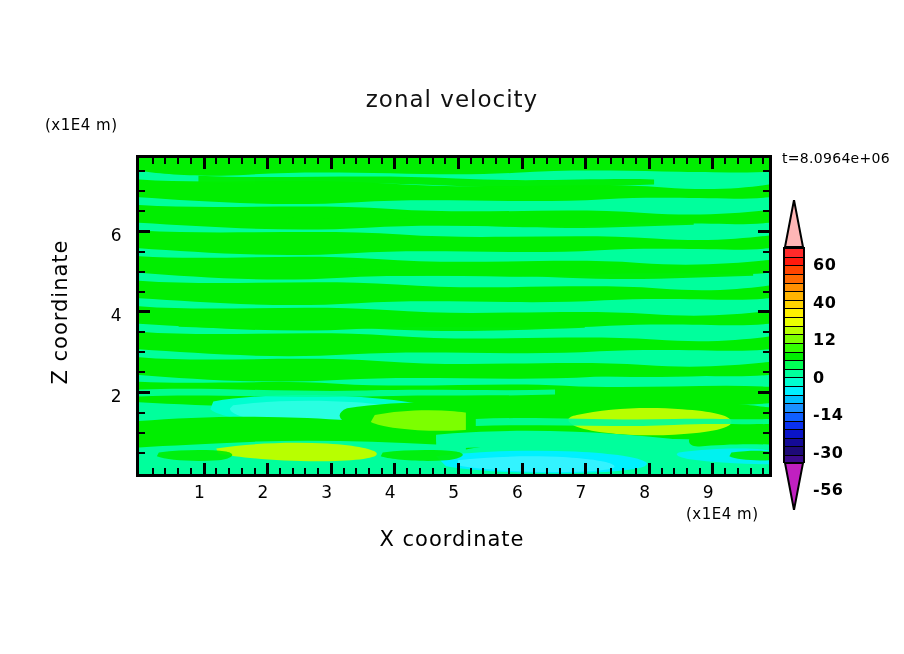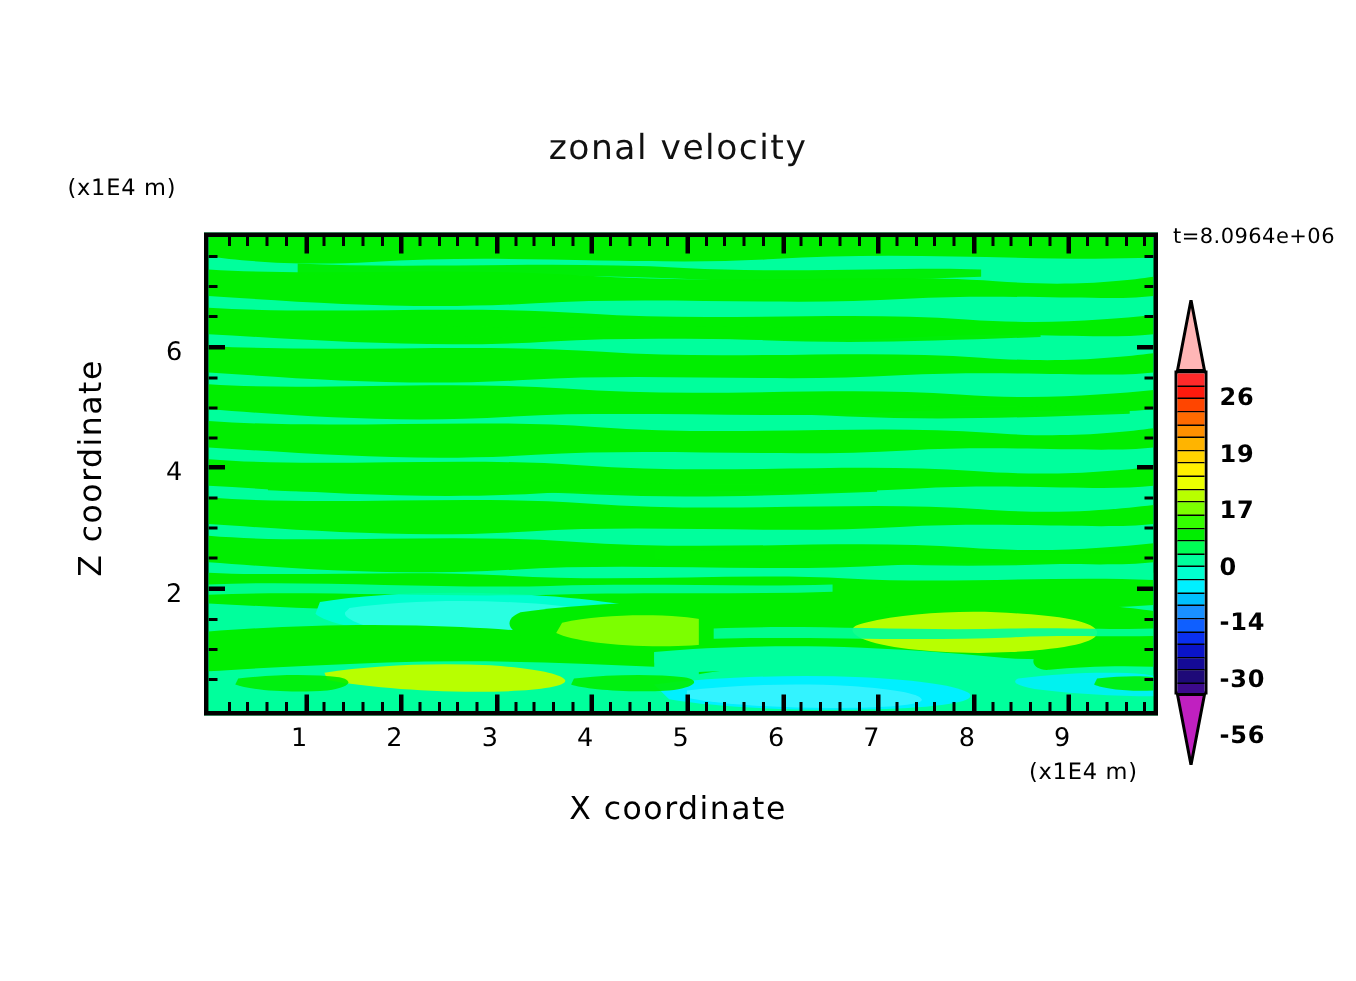--- a/index.html
+++ b/index.html
@@ -342,20 +342,20 @@
       <div class="cband" style="background: rgb(10, 20, 200); height: 8.64px;"></div>
       <div class="cband" style="background: rgb(20, 10, 150); height: 8.64px;"></div>
       <div class="cband" style="background: rgb(30, 10, 120); height: 8.64px;"></div>
       <div class="cband" style="background: rgb(60, 10, 140); height: 8.64px;"></div>
     </div>
 
   <svg class="carrow" style="top:261px;height:49px;" viewBox="0 0 22 49" preserveAspectRatio="none">
     <polygon points="11,49 20,2 2,2" fill="#c020c0" stroke="#000" stroke-width="2"></polygon>
   </svg>
 
-  <div class="clabel" style="top:55px;">26</div>
-  <div class="clabel" style="top:93px;">19</div>
-  <div class="clabel" style="top:130px;">17</div>
+  <div class="clabel" style="top:55px;">60</div>
+  <div class="clabel" style="top:93px;">40</div>
+  <div class="clabel" style="top:130px;">12</div>
   <div class="clabel" style="top:168px;">0</div>
   <div class="clabel" style="top:205px;">-14</div>
   <div class="clabel" style="top:243px;">-30</div>
   <div class="clabel" style="top:280px;">-56</div>
 </div>
 
 </body></html>

